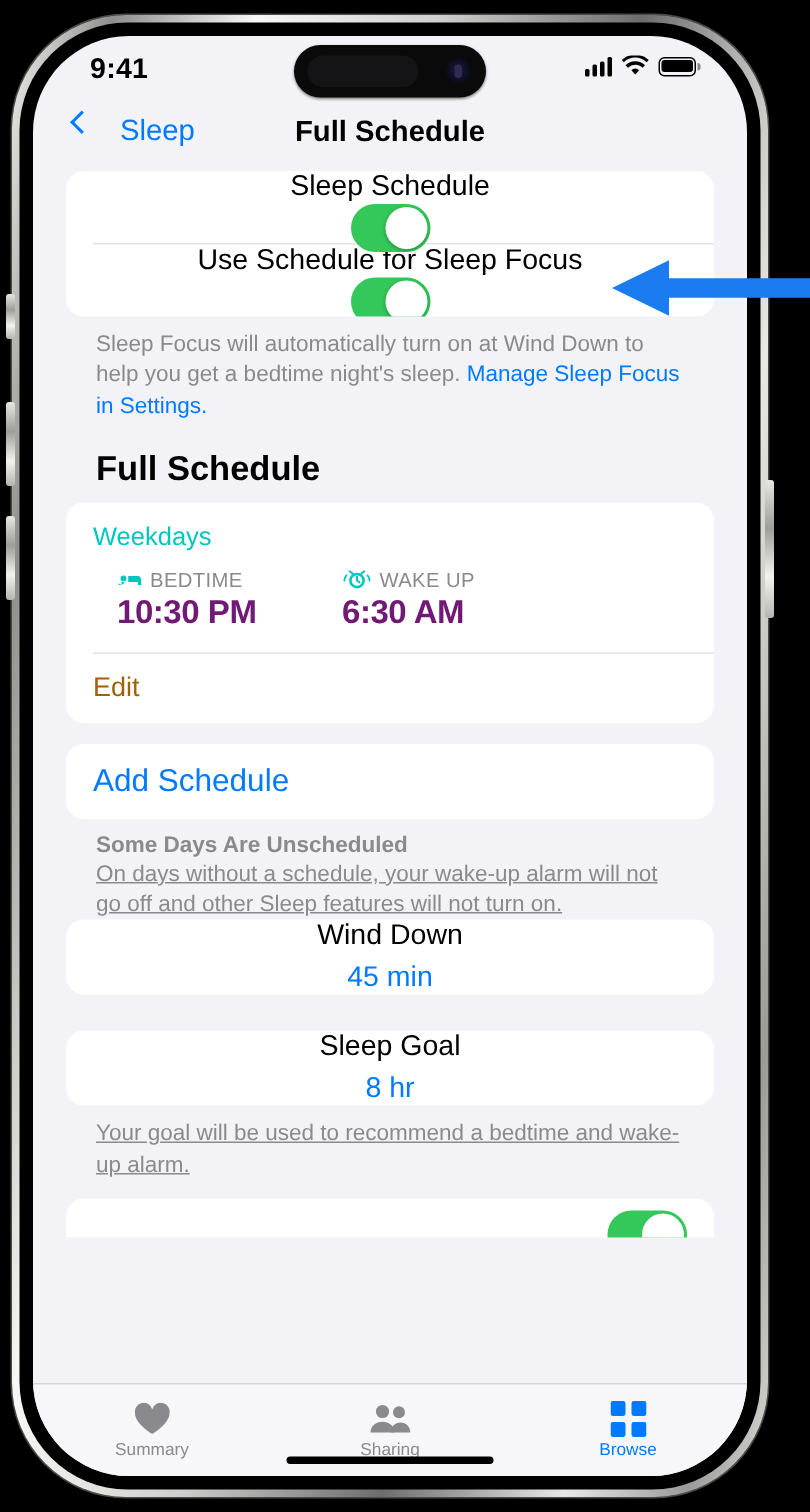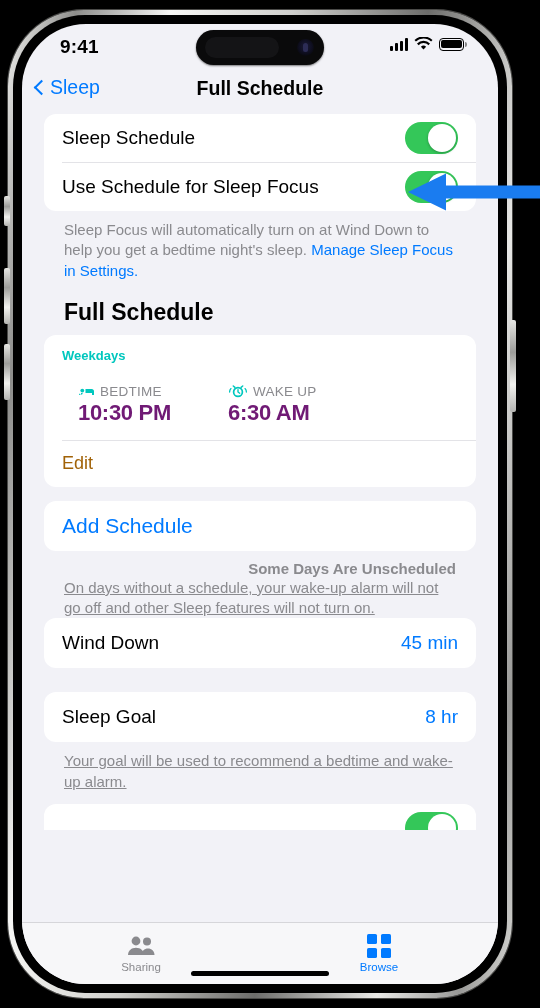--- a/index.html
+++ b/index.html
@@ -57,65 +57,65 @@
   .bars i:nth-child(4){ height:13px; }
   .battery{ position:relative; width:25px; height:13px; border:1.6px solid #000;
     border-radius:4px; }
   .battery::after{ content:""; position:absolute; right:-3.6px; top:3.6px; width:2px; height:5px;
     background:#000; border-radius:0 2px 2px 0; opacity:.45; }
   .battery span{ position:absolute; left:1.3px; top:1.3px; bottom:1.3px; right:1.3px;
     background:#000; border-radius:2px; display:block; }
 
   
   .navbar{ position:relative; height:44px; }
-  .nav-back{ position:absolute; left:14px; top:6px; display:flex; align-items:center; gap:1px;
+  .nav-back{ position:absolute; left:27px; top:6px; display:flex; gap:18px;
     color:#007aff; font-size:19.5px; }
   .nav-chev{ display:block; width:11px; height:11px; border-left:2.8px solid #007aff;
     border-bottom:2.8px solid #007aff; transform:rotate(45deg); margin-right:2px; }
   .nav-title{ position:absolute; left:0; right:0; top:7px; text-align:center;
     font-size:19.5px; font-weight:700; color:#000; }
 
   
   .content{ position:absolute; top:90px; left:0; right:0; bottom:62px; overflow:hidden;
     background:#f2f2f7; }
   .pad{ padding:0 22px; }
 
   .card{ background:#fff; border-radius:12px; overflow:hidden; }
 
   .row{ display:flex; align-items:center; justify-content:space-between;
-    padding:0 18px; height:48px; }
+    padding:0 18px; height:48px;flex-direction:column; }
   .row-label{ font-size:19px; color:#000; }
   .row-value{ font-size:19px; color:#007aff; }
   .sep{ height:1px; background:#e3e3e7; margin-left:18px; }
 
   
   .toggle{ position:relative; width:53px; height:32px; border-radius:16px;
     background:#34c759; flex:0 0 auto; }
   .toggle .knob{ position:absolute; top:2px; left:23px; width:28px; height:28px;
     border-radius:50%; background:#fff; box-shadow:0 1px 3px rgba(0,0,0,.28); }
 
   .footnote{ font-size:15px; line-height:1.35; color:#8a8a8e; padding:9px 20px 0; }
   .footnote a{ color:#007aff; text-decoration:none; }
 
   .section-title{ font-size:23px; font-weight:700; color:#000; padding:18px 20px 9px; }
 
   
   .sched-top{ padding:13px 18px 14px; }
-  .sched-days{ font-size:13px; font-weight:700; color:#00c7be; margin-bottom:21px; }
+  .sched-days{ font-size:17px; font-weight:400; color:#00c7be; margin-bottom:11px; }
   .sched-cols{ display:flex;margin-left:16px; }
   .sched-col{ width:150px; }
   .sched-head{ display:flex; align-items:center; gap:5px; margin-bottom:1px; }
   .sched-head span{ font-size:13.5px; color:#8a8a8e; letter-spacing:.25px; }
   .sched-time{ font-size:22px; font-weight:700; color:#701a75; letter-spacing:-.3px; }
 
   .link-row{ padding:0 18px; height:46px; display:flex; align-items:center; }
   .link-sm{ font-size:18px; color:#a16207; }
   .link-lg{ font-size:21px; color:#007aff; }
 
-  .note-strong{ font-size:15px; font-weight:700; color:#8a8a8e; padding:9px 20px 0;text-align:right; }
+  .note-strong{ font-size:15px; font-weight:700; color:#8a8a8e; padding:9px 20px 0; }
   .note-body{ font-size:15px; line-height:1.35; color:#8a8a8e; padding:1px 20px 0;text-decoration:underline; }
 
   .peek-card{ background:#fff; border-radius:12px 12px 0 0; height:26px;
     position:relative; overflow:hidden; }
   .peek-toggle{ position:absolute; right:18px; top:8px; width:53px; height:32px;
     border-radius:16px; background:#34c759; }
   .peek-toggle .knob{ position:absolute; top:2px; left:23px; width:28px; height:28px;
     border-radius:50%; background:#fff; }
 
   
@@ -276,20 +276,28 @@
               <div class="knob"></div>
             </div>
         </div>
 
       </div>
     </div>
 
     <div class="tabbar">
       <div class="tab">
         <div class="tab-icon">
+          <svg width="25" height="22" viewBox="0 0 25 22">
+            <path d="M12.5 21S1 14.2 1 7.2A5.9 5.9 0 0 1 12.5 4.6 5.9 5.9 0 0 1 24 7.2C24 14.2 12.5 21 12.5 21z" fill="#8a8a8e"></path>
+          </svg>
+        </div>
+        <div class="tab-label">Summary</div>
+      </div>
+      <div class="tab">
+        <div class="tab-icon">
           <svg width="30" height="22" viewBox="0 0 30 22">
             <circle cx="10" cy="6" r="4.4" fill="#8a8a8e"></circle>
             <circle cx="21" cy="6.5" r="4" fill="#8a8a8e"></circle>
             <path d="M2 20c0-4.4 3.6-7.2 8-7.2s8 2.8 8 7.2z" fill="#8a8a8e"></path>
             <path d="M15.5 20c0-4 3-6.6 6.5-6.6s6.5 2.6 6.5 6.6z" fill="#8a8a8e"></path>
           </svg>
         </div>
         <div class="tab-label">Sharing</div>
       </div>
       <div class="tab active">

